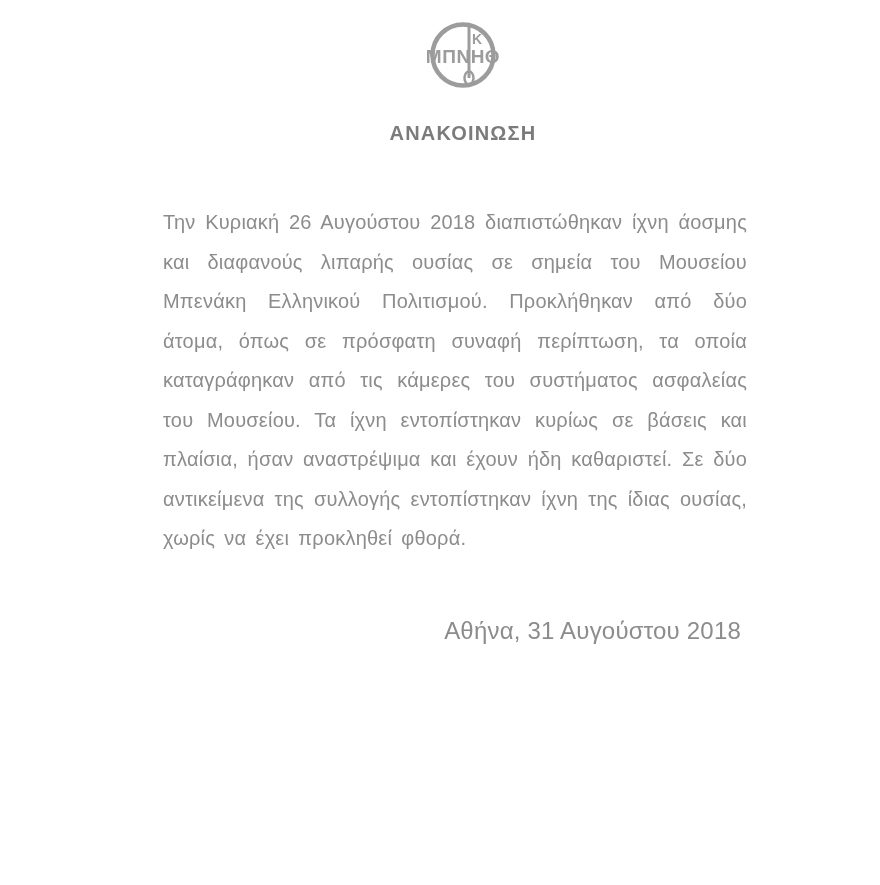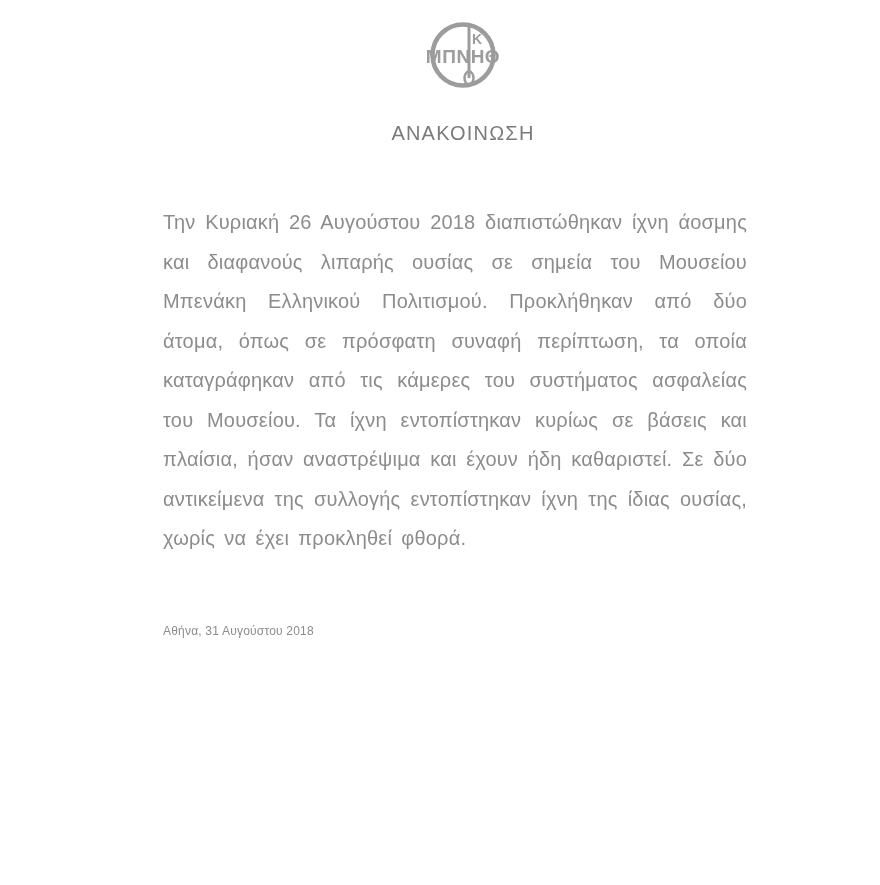--- a/index.html
+++ b/index.html
@@ -28,41 +28,41 @@
     color: #9c9c9c;
   }
   .logo text {
     font-family: "Liberation Sans", "DejaVu Sans", sans-serif;
   }
   .title {
     margin-top: 14px;
     text-align: center;
     font-size: 20px;
     line-height: 26px;
-    font-weight: normal;
+    font-weight: bold;
     letter-spacing: 1.2px;
     color: #7b7b7b;
   }
   .body-text {
     margin-top: 57px;
   }
   .para {
     margin: 0 16px 12px 0;
     font-size: 20px;
     line-height: 39.5px;
     color: #8c8c8c;
     text-align: justify;
     word-spacing: 3.5px;
     letter-spacing: 0.2px;
   }
   .dateline {
     margin-top: 58px;
     padding-right: 22px;
-    text-align: left;
-    font-size: 12px;
+    text-align: right;
+    font-size: 24px;
     line-height: 28px;
     color: #8c8c8c;
     letter-spacing: 0.2px;
   }
 </style>
 </head>
 <body>
 
 <div class="sheet">
 

